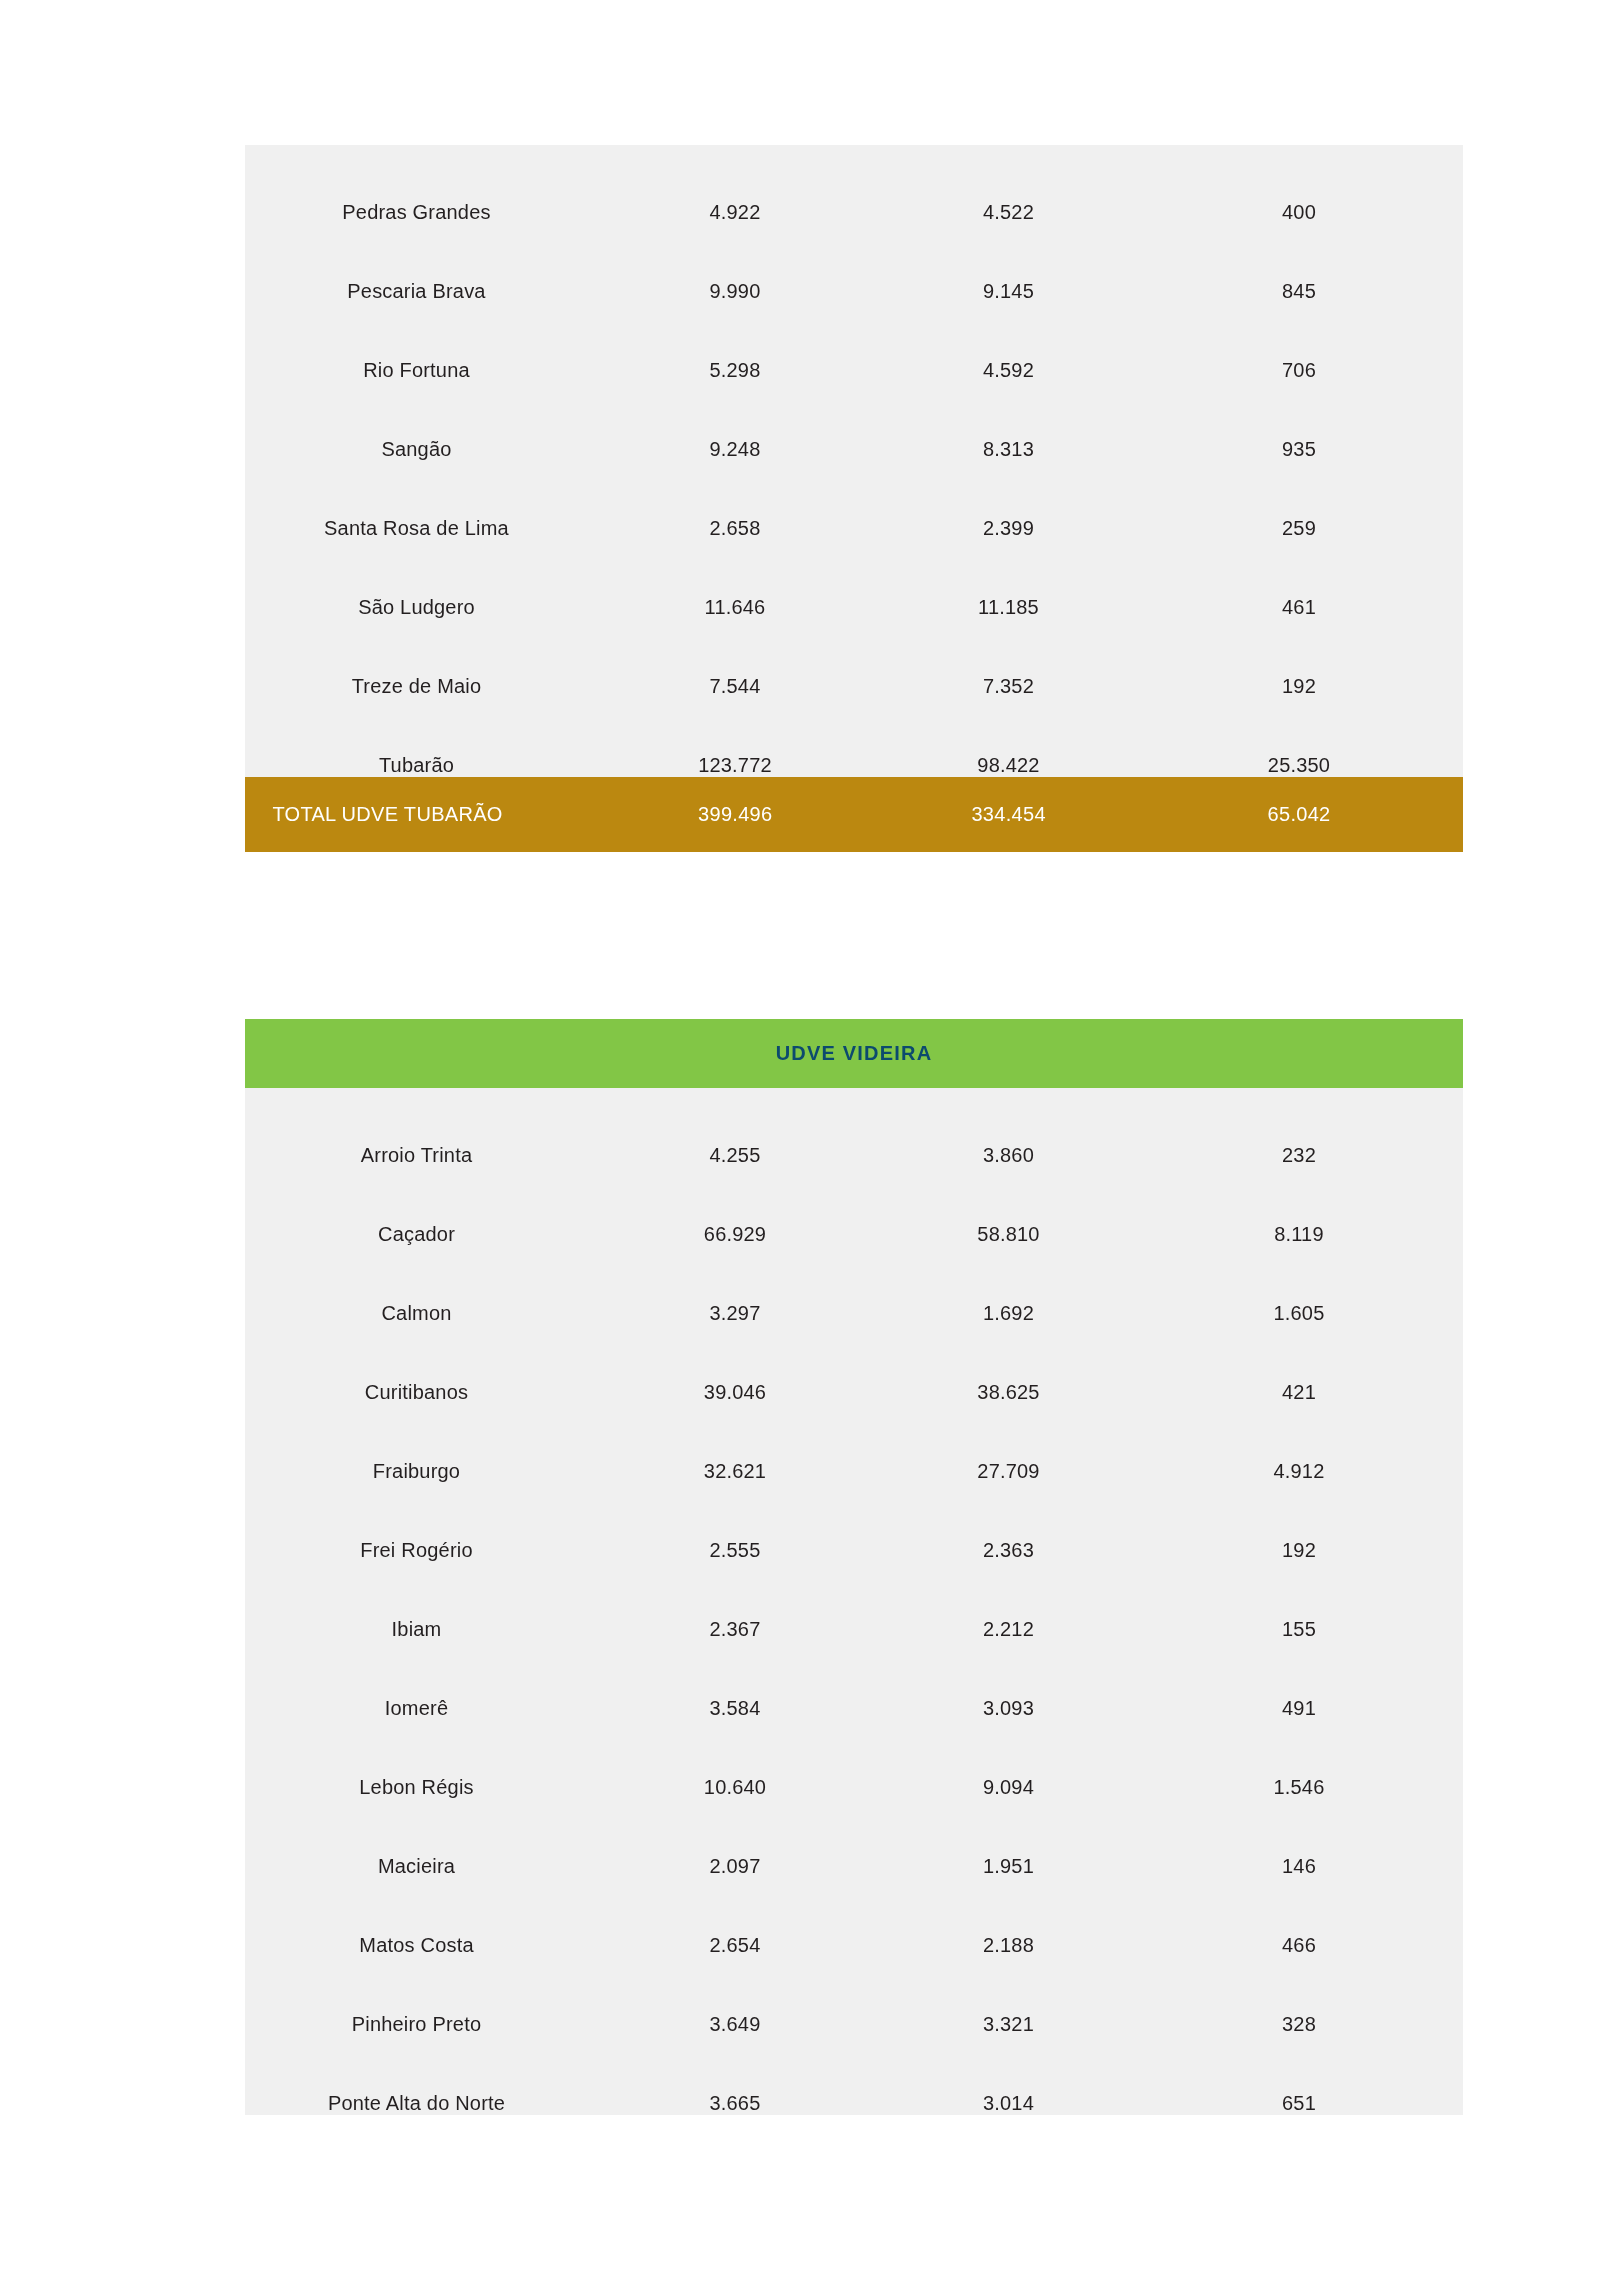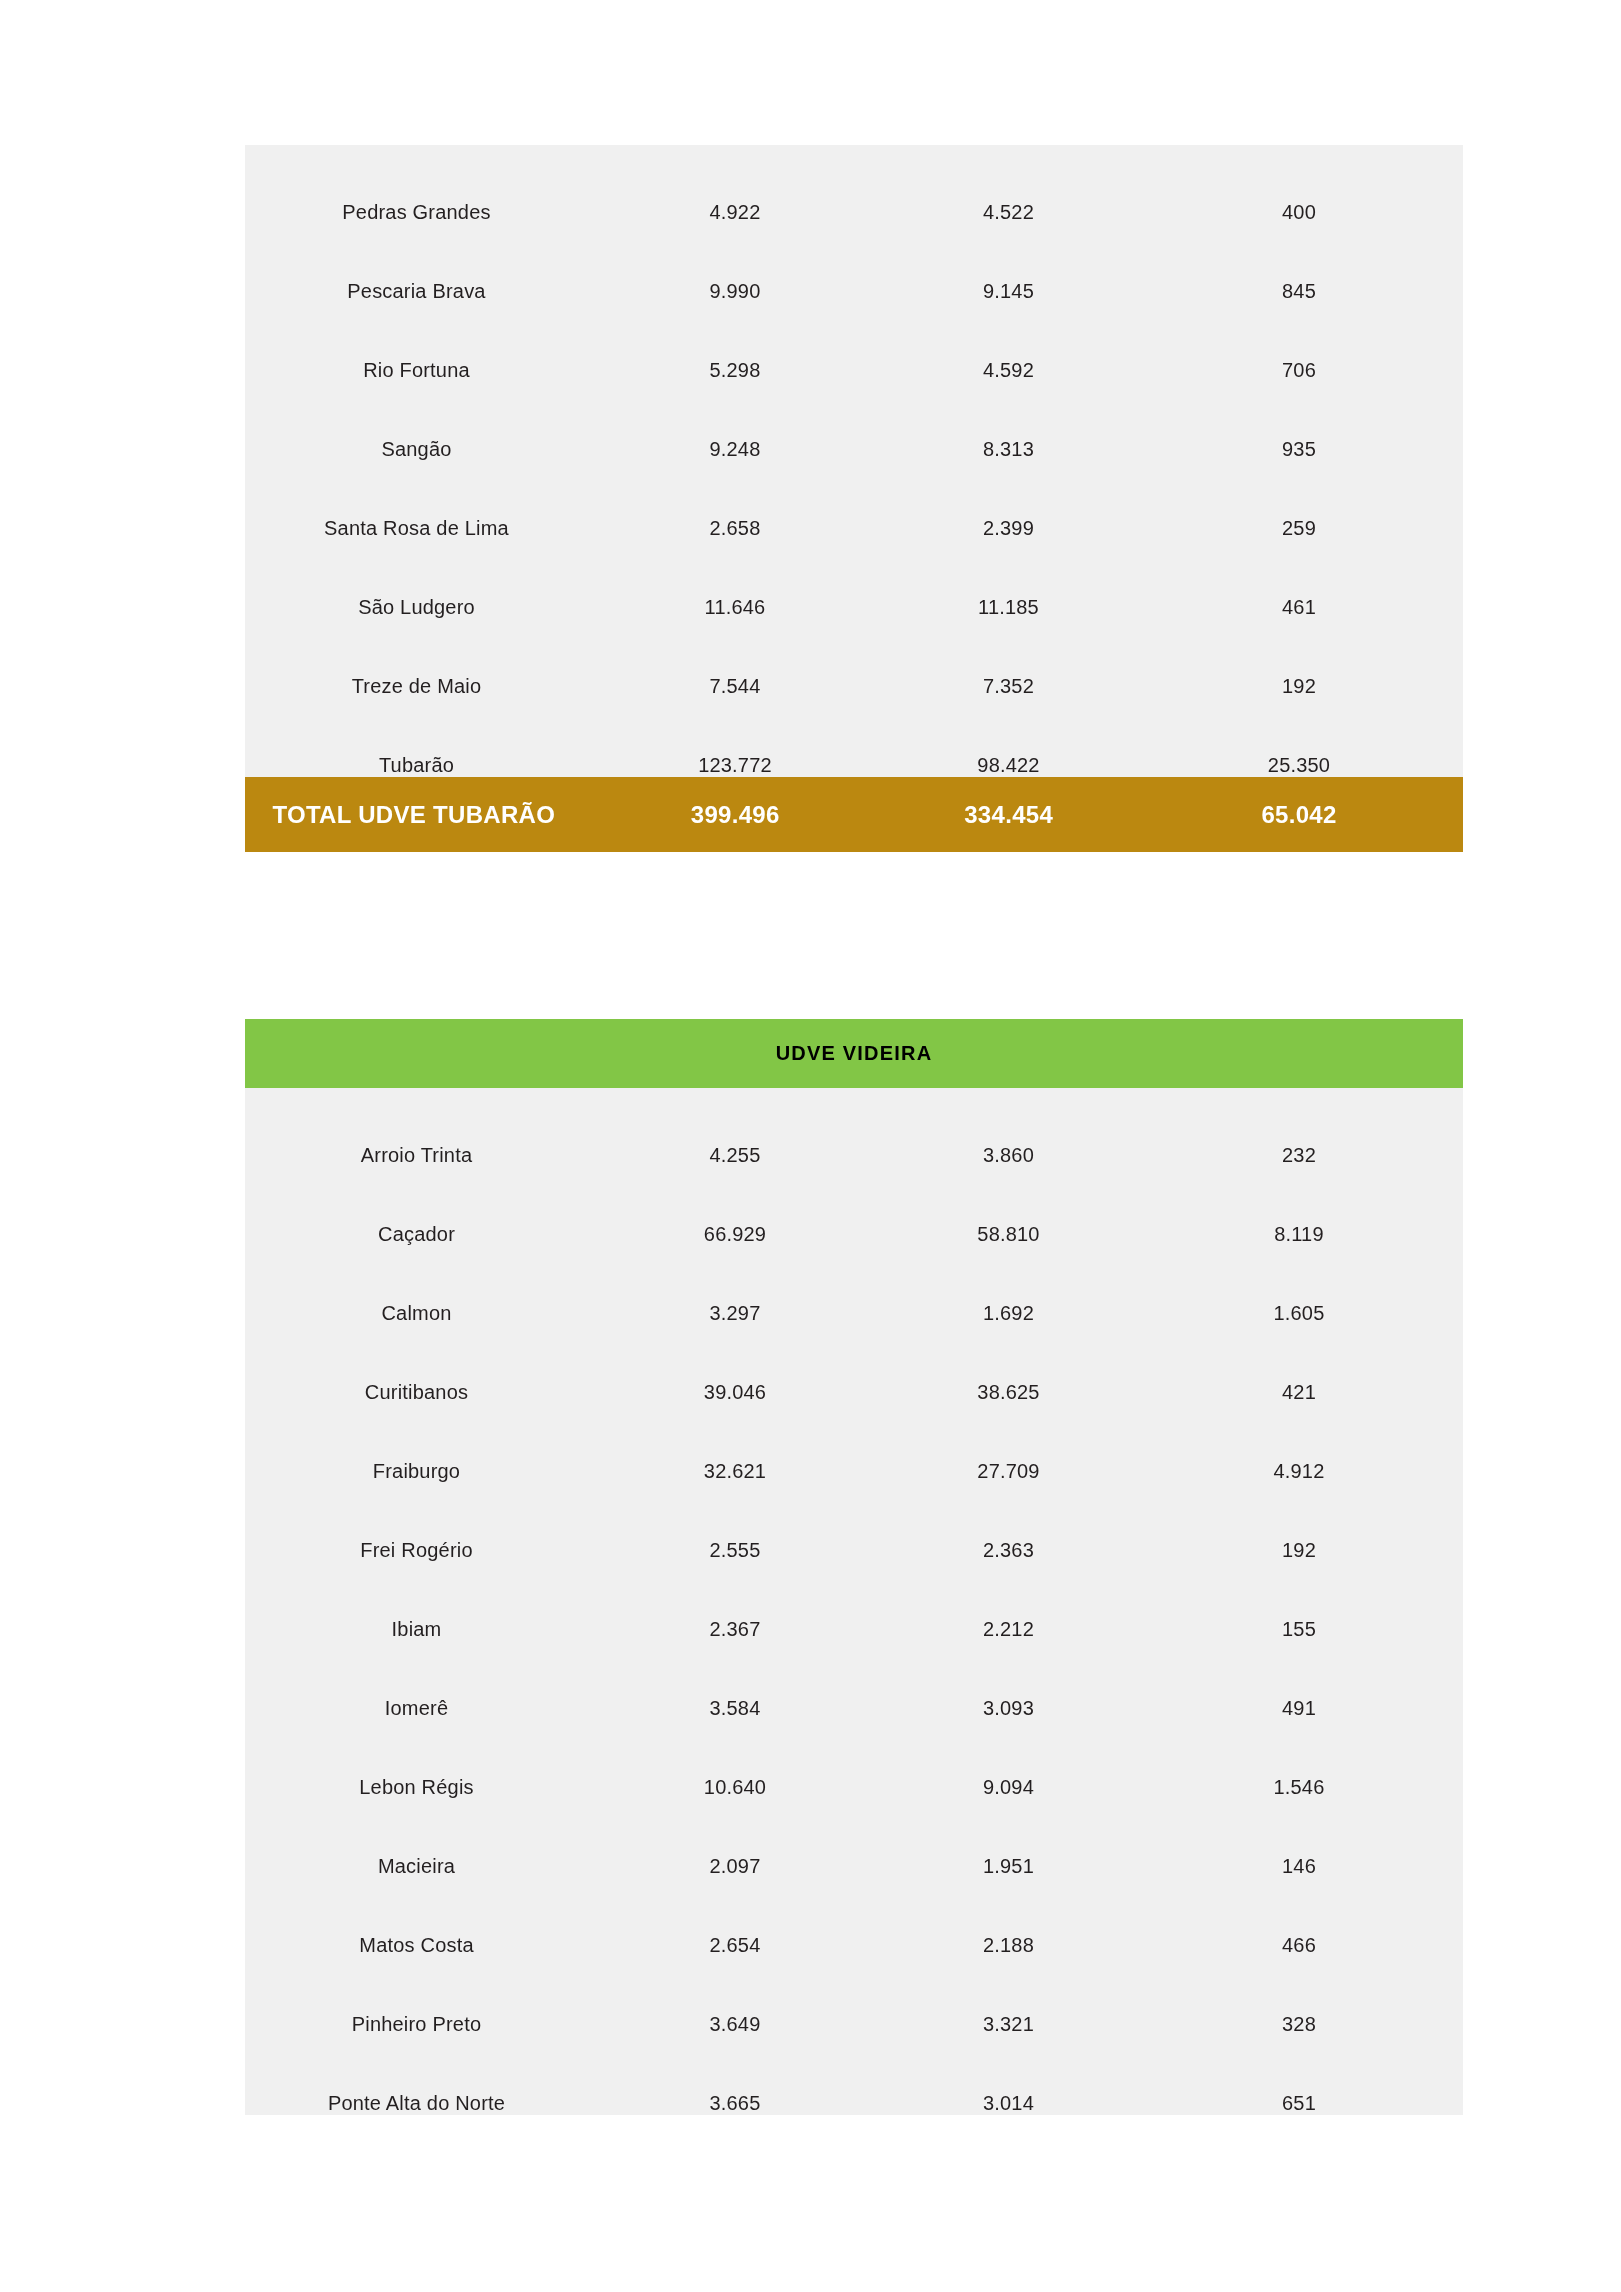--- a/index.html
+++ b/index.html
@@ -63,36 +63,36 @@
   
   .total-row {
     display: flex;
     align-items: center;
     height: 75px;
     background: #bb8810;
     box-sizing: border-box;
   }
   .total-row .cell {
     color: #ffffff;
-    font-weight: 700;
-    font-size: 24px;
+    font-weight: 400;
+    font-size: 20px;
     letter-spacing: 0.3px;
   }
   .total-row .c-name { text-align: left; padding-left: 27.4px; width: 316px; }
 
   
   .section-header {
     height: 69px;
     background: #82c646;
     display: flex;
     align-items: center;
     justify-content: center;
   }
   .section-header .section-title {
-    color: #000000;
+    color: #0c4a6e;
     font-weight: 700;
     font-size: 20px;
     letter-spacing: 1.2px;
     text-align: center;
   }
 </style>
 </head>
 <body>
 
 <div class="page">

